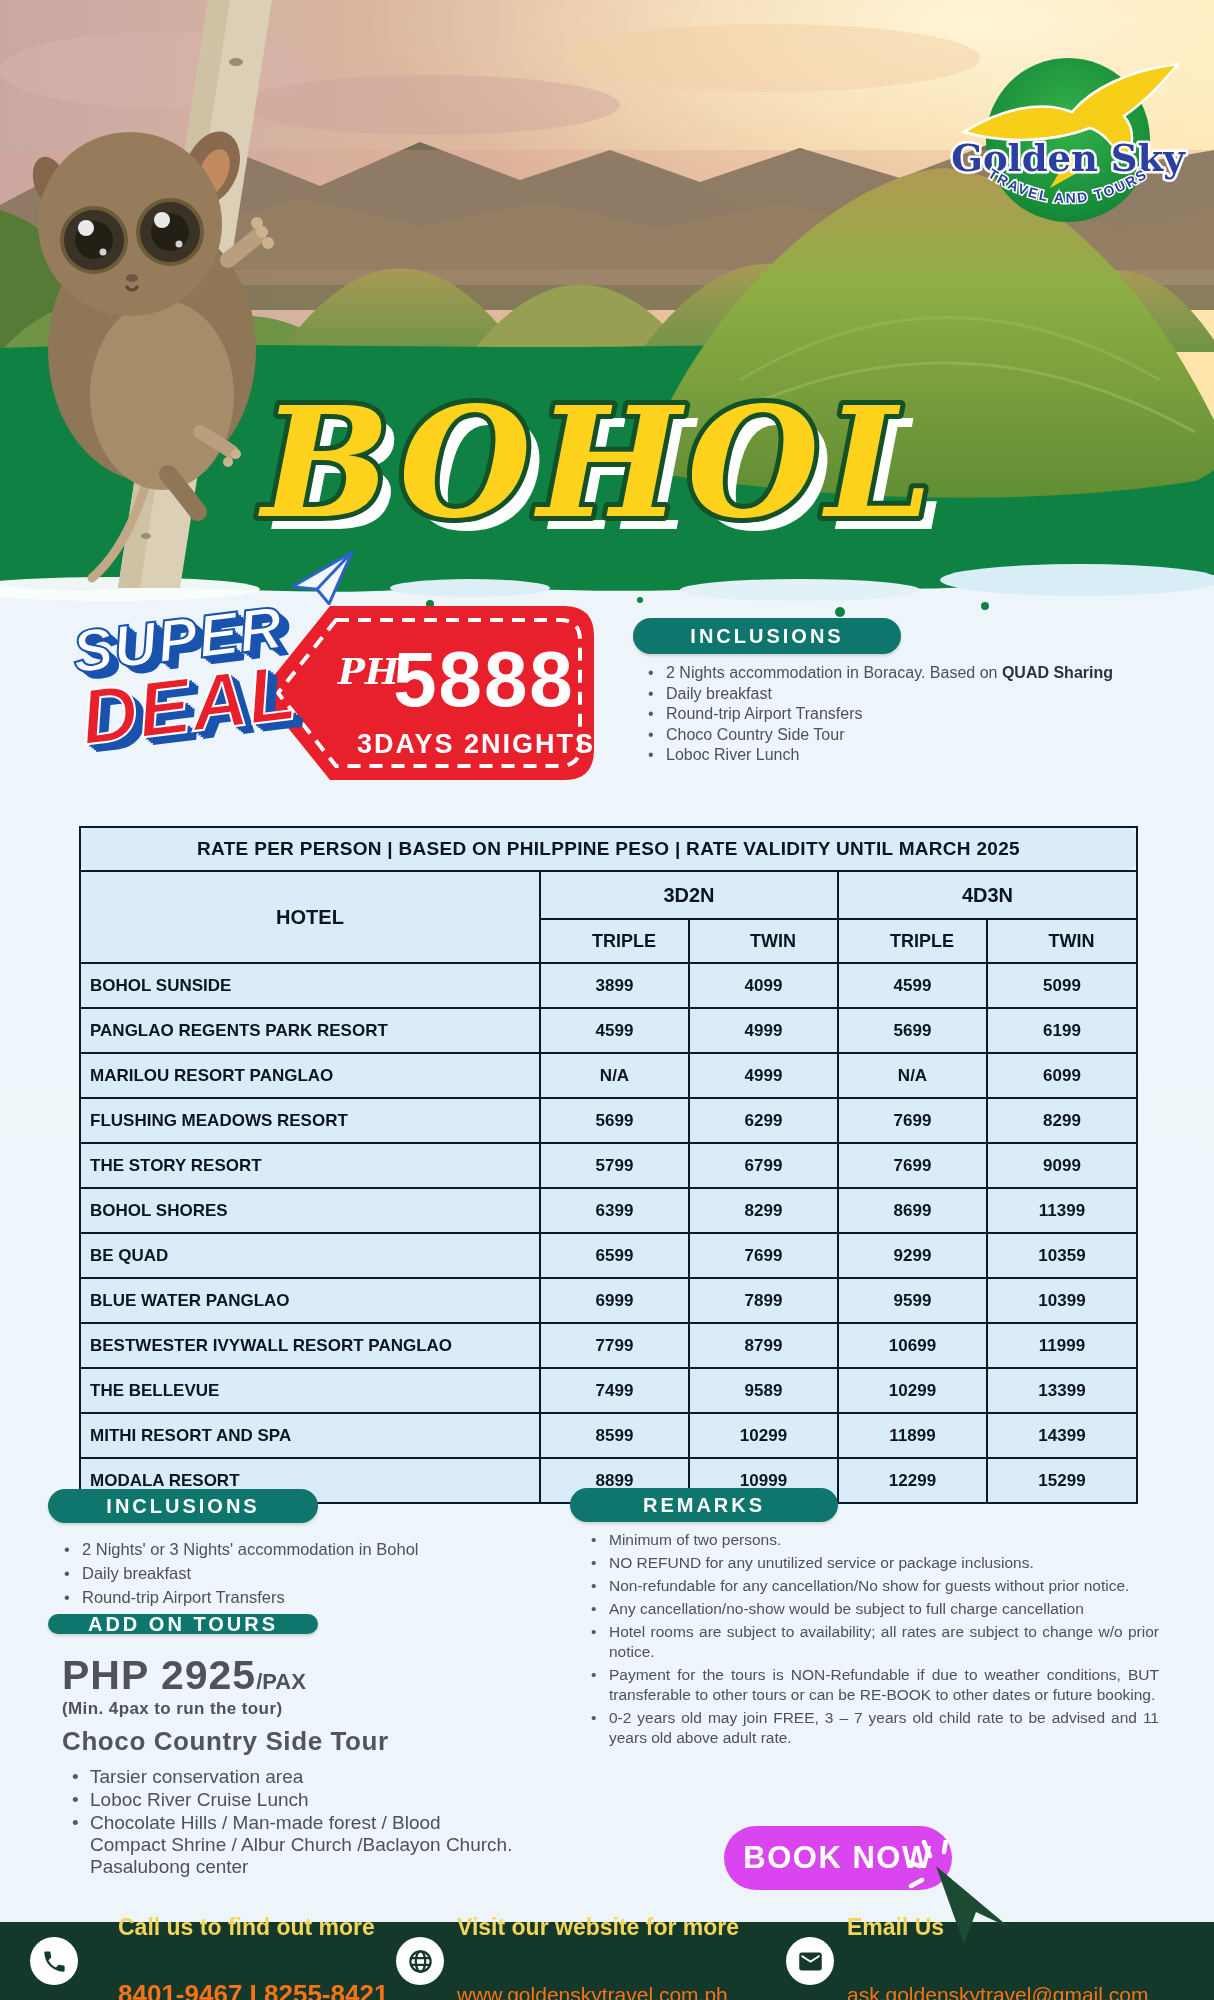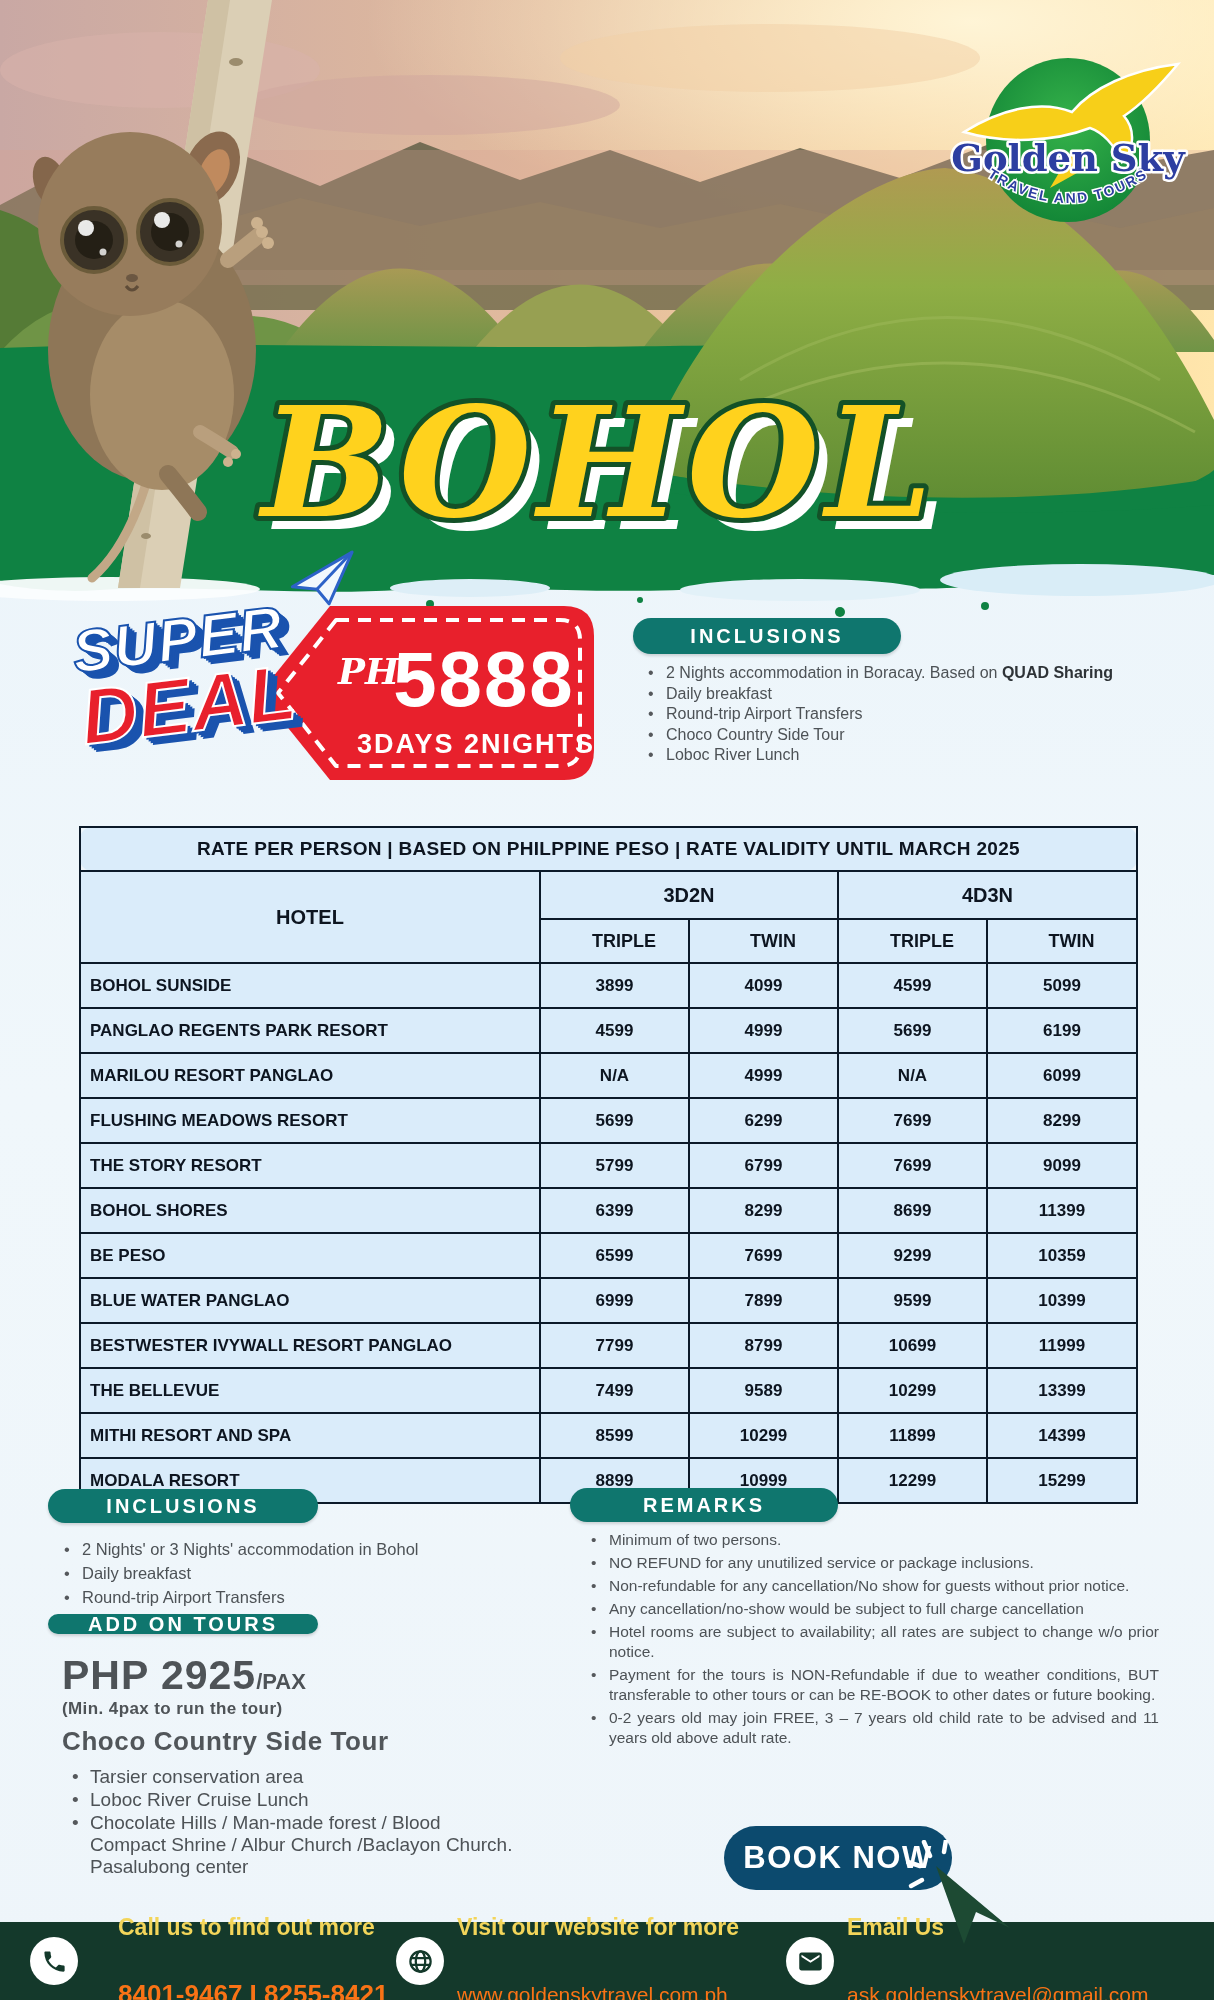--- a/index.html
+++ b/index.html
@@ -58,21 +58,21 @@
   
   .rate-table{position:absolute;left:79px;top:826px;width:1057px;z-index:4;border-collapse:collapse;table-layout:fixed;}
   .rate-table td,.rate-table th{border:2.4px solid #0c1a29;background:#daecfa;color:#0d1520;overflow:hidden;}
   .tbl-title{height:40px;font-size:19px;font-weight:800;text-align:center;letter-spacing:.3px;border-radius:12px;}
   .gh{height:44px;font-size:20px;font-weight:800;text-align:center;}
   .sh{height:40px;font-size:18px;font-weight:800;text-align:center;padding-left:20px;}
   .rate-table td.hotel{height:41px;font-size:17px;font-weight:800;text-align:left;padding-left:9px;}
   .rate-table td.rate{height:41px;font-size:17px;font-weight:800;text-align:center;}
   
   .cta{
-    left:724px;top:1826px;width:228px;height:64px;border-radius:32px;background:#0c4a6e;
+    left:724px;top:1826px;width:228px;height:64px;border-radius:32px;background:#d946ef;
     color:#fff;display:flex;align-items:center;justify-content:center;
     font-size:31px;font-weight:800;letter-spacing:1.5px;z-index:4;cursor:pointer;
   }
   .cursor-svg{left:906px;top:1840px;width:116px;height:110px;z-index:6;}
   
   .footer{left:0;top:1922px;width:1214px;height:78px;background:#14392b;z-index:5;}
   .fcol{position:absolute;top:0;height:78px;display:flex;align-items:center;gap:13px;}
   .fcol1{left:30px;gap:40px;} .fcol2{left:396px;} .fcol3{left:786px;}
   .ficon{width:48px;height:48px;border-radius:50%;background:#fff;display:flex;align-items:center;justify-content:center;flex:0 0 auto;}
   .fhead{color:#f3d55a;font-weight:800;font-size:23px;line-height:25px;white-space:nowrap;}
@@ -282,21 +282,21 @@
         <td class="rate">9099</td>
       </tr>
       <tr>
         <td class="hotel">BOHOL SHORES</td>
         <td class="rate">6399</td>
         <td class="rate">8299</td>
         <td class="rate">8699</td>
         <td class="rate">11399</td>
       </tr>
       <tr>
-        <td class="hotel">BE PESO</td>
+        <td class="hotel">BE QUAD</td>
         <td class="rate">6599</td>
         <td class="rate">7699</td>
         <td class="rate">9299</td>
         <td class="rate">10359</td>
       </tr>
       <tr>
         <td class="hotel">BLUE WATER PANGLAO</td>
         <td class="rate">6999</td>
         <td class="rate">7899</td>
         <td class="rate">9599</td>

